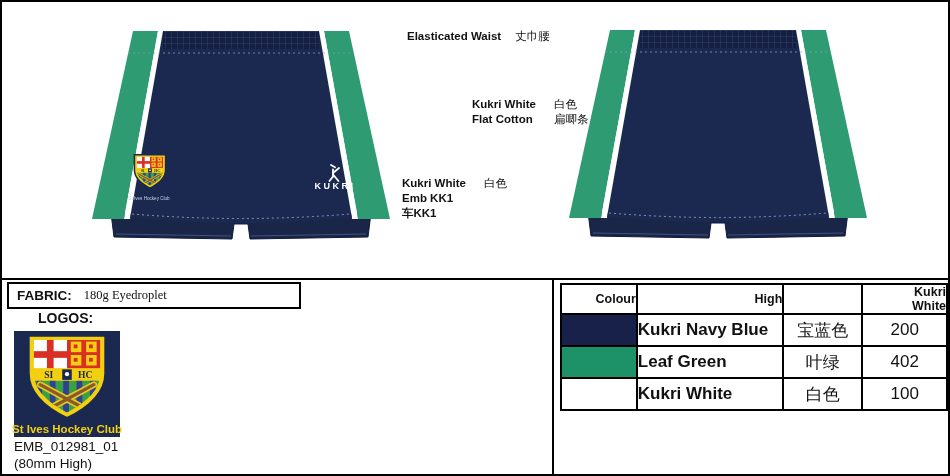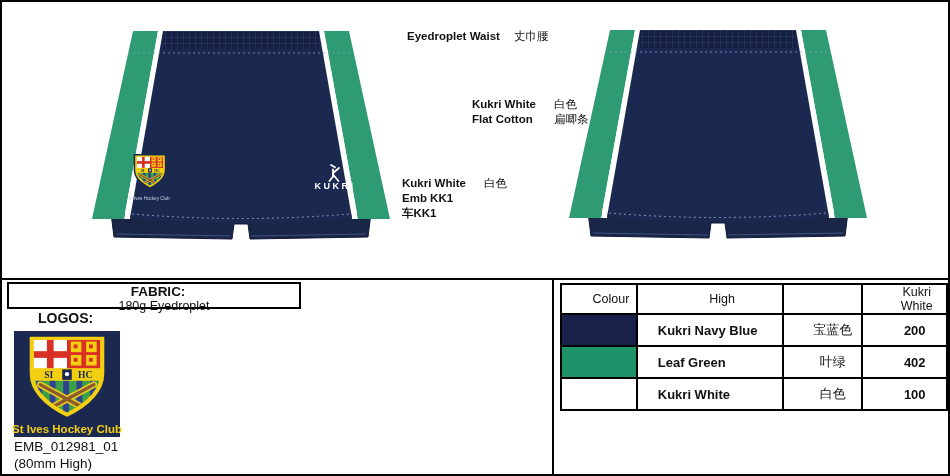--- a/index.html
+++ b/index.html
@@ -14,45 +14,45 @@
   .ann .en{font-weight:bold;}
   .ann .encol{display:inline-block;min-width:80px;font-weight:bold;}
   .ann .zh{margin-left:14px;margin-top:7px;}
   .ann .zh2{margin-left:2px;}
   
   .divider-h{position:absolute;left:0;top:276px;width:950px;height:2px;background:#000;}
   .divider-v{position:absolute;left:550px;top:276px;width:2px;height:200px;background:#000;}
   .fabric-box{
     position:absolute;left:5px;top:280px;width:294px;height:27px;
     border:2px solid #000;box-sizing:border-box;background:#fff;
-    display:flex;align-items:center;padding-left:8px;flex-direction:column;
+    display:flex;align-items:center;padding-left:8px;
   }
   .fabric-box .lbl{font-weight:bold;font-size:13.5px;}
-  .fabric-box .val{font-size:12.5px;margin-left:12px;}
+  .fabric-box .val{font-size:12.5px;margin-left:12px;font-family:Liberation Serif, serif;}
   .logos-label{position:absolute;left:8px;top:308px;font-weight:bold;font-size:14px;padding-left:28px;}
   .logo-square{
     position:absolute;left:12px;top:329px;width:106px;height:106px;
     background:#1b2950;display:flex;flex-direction:column;align-items:center;justify-content:flex-start;
   }
   .logo-square svg{margin-top:2px;}
   .club-band{
     width:100%;height:16px;color:#f3cf12;font-weight:bold;font-size:11.5px;
     display:flex;align-items:center;justify-content:center;white-space:nowrap;letter-spacing:0px;
     margin-top:auto;
   }
   .emb-code{position:absolute;left:12px;top:437px;font-size:13.5px;}
   .size-note{position:absolute;left:12px;top:454px;font-size:13.5px;}
   
   table.colour-table{position:absolute;left:558px;top:281px;border-collapse:collapse;}
   table.colour-table th, table.colour-table td{border:2px solid #000;padding:0;}
-  table.colour-table th{height:26px;font-weight:normal;font-size:12.5px;text-align:center;padding-left:24px;}
-  table.colour-table td{height:30px;font-size:13px;padding-left:20px;}
+  table.colour-table th{height:26px;font-weight:bold;font-size:12.5px;text-align:right;padding-left:24px;}
+  table.colour-table td{height:30px;font-size:17px;}
   td.name-cell{font-weight:bold;padding-left:10px;}
   td.zh-cell{font-family:"Liberation Serif", serif;font-size:17px;text-align:center;}
-  td.code-cell{font-weight:bold;text-align:center;}
+  td.code-cell{font-weight:normal;text-align:center;}
   .w-colour{width:76px;} .w-name{width:148px;} .w-zh{width:80px;} .w-code{width:85px;}
 </style>
 </head>
 <body>
 
 <div class="sheet">
 
   <svg class="abs" width="0" height="0" aria-hidden="true">
     <defs>
       <pattern id="wbgrid" width="6" height="6" patternUnits="userSpaceOnUse">
@@ -135,21 +135,21 @@
       <use href="#kukri-icon"></use>
     </g>
     <text x="248" y="158" font-size="9" font-weight="bold" letter-spacing="2.5" fill="#ffffff" text-anchor="middle" font-family="Liberation Sans, sans-serif">KUKRI</text>
   </svg>
 
   <svg class="abs" style="left:562px;top:28px;" width="308" height="215" viewBox="0 0 308 215">
     <use href="#shorts-shape"></use>
   </svg>
 
   <div class="ann" style="left:405px;top:27px;">
-    <span class="en">Eyedroplet Waist</span><span class="zh">丈巾腰</span>
+    <span class="en">Elasticated Waist</span><span class="zh">丈巾腰</span>
   </div>
 
   <div class="ann" style="left:470px;top:95px;">
     <div><span class="encol">Kukri White</span><span class="zh2">白色</span></div>
     <div><span class="encol">Flat Cotton</span><span class="zh2">扁唧条</span></div>
   </div>
 
   <div class="ann" style="left:400px;top:174px;">
     <div><span class="encol">Kukri White</span><span class="zh2">白色</span></div>
     <div><span class="en">Emb KK1</span></div>

